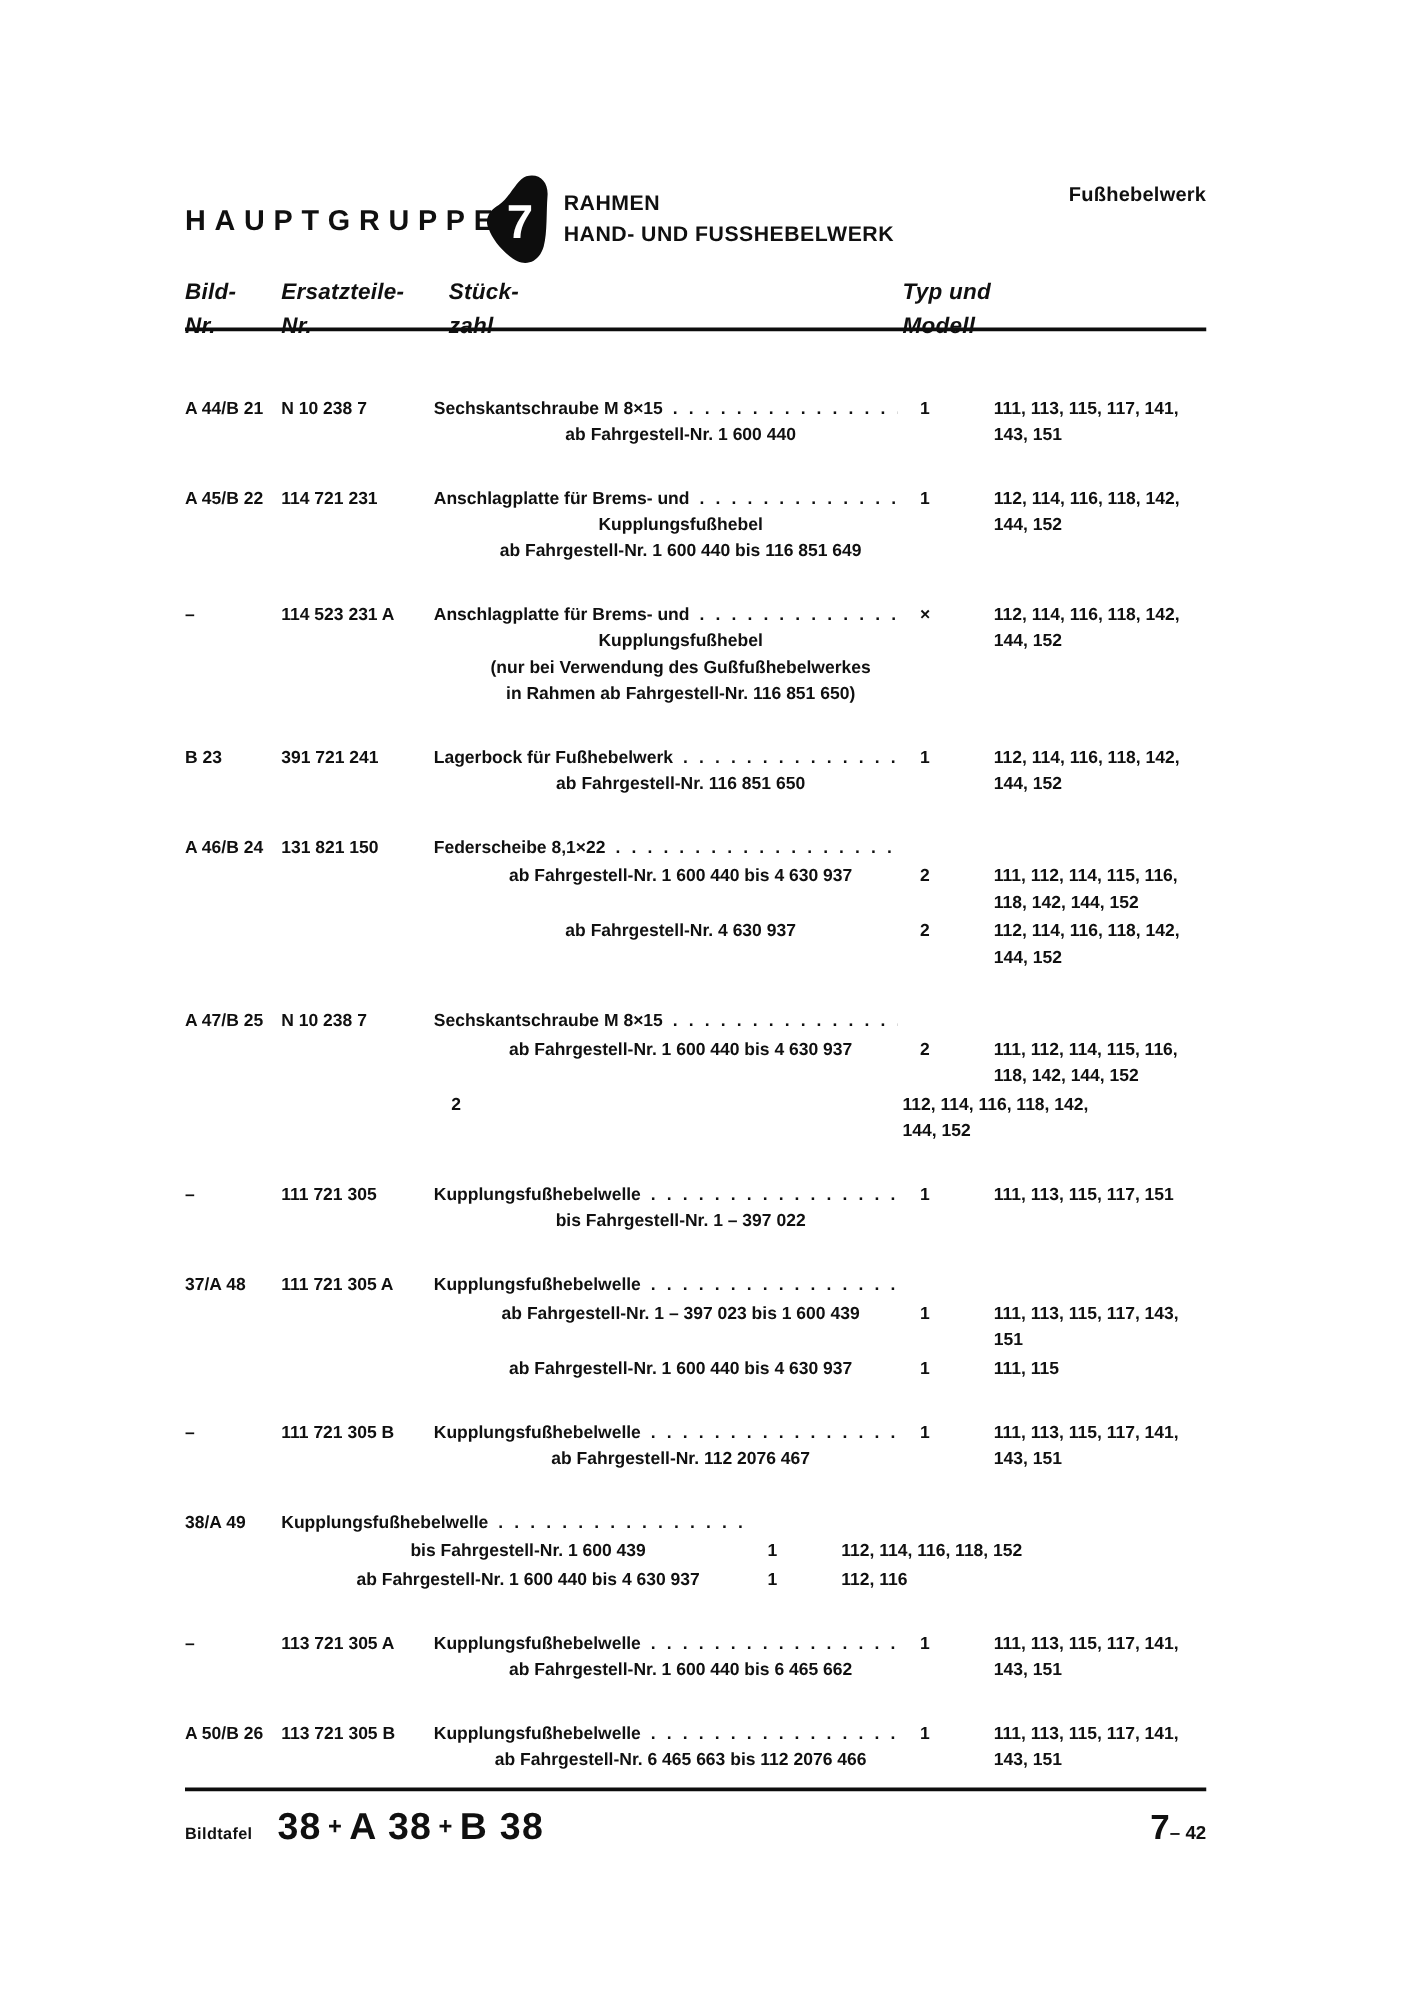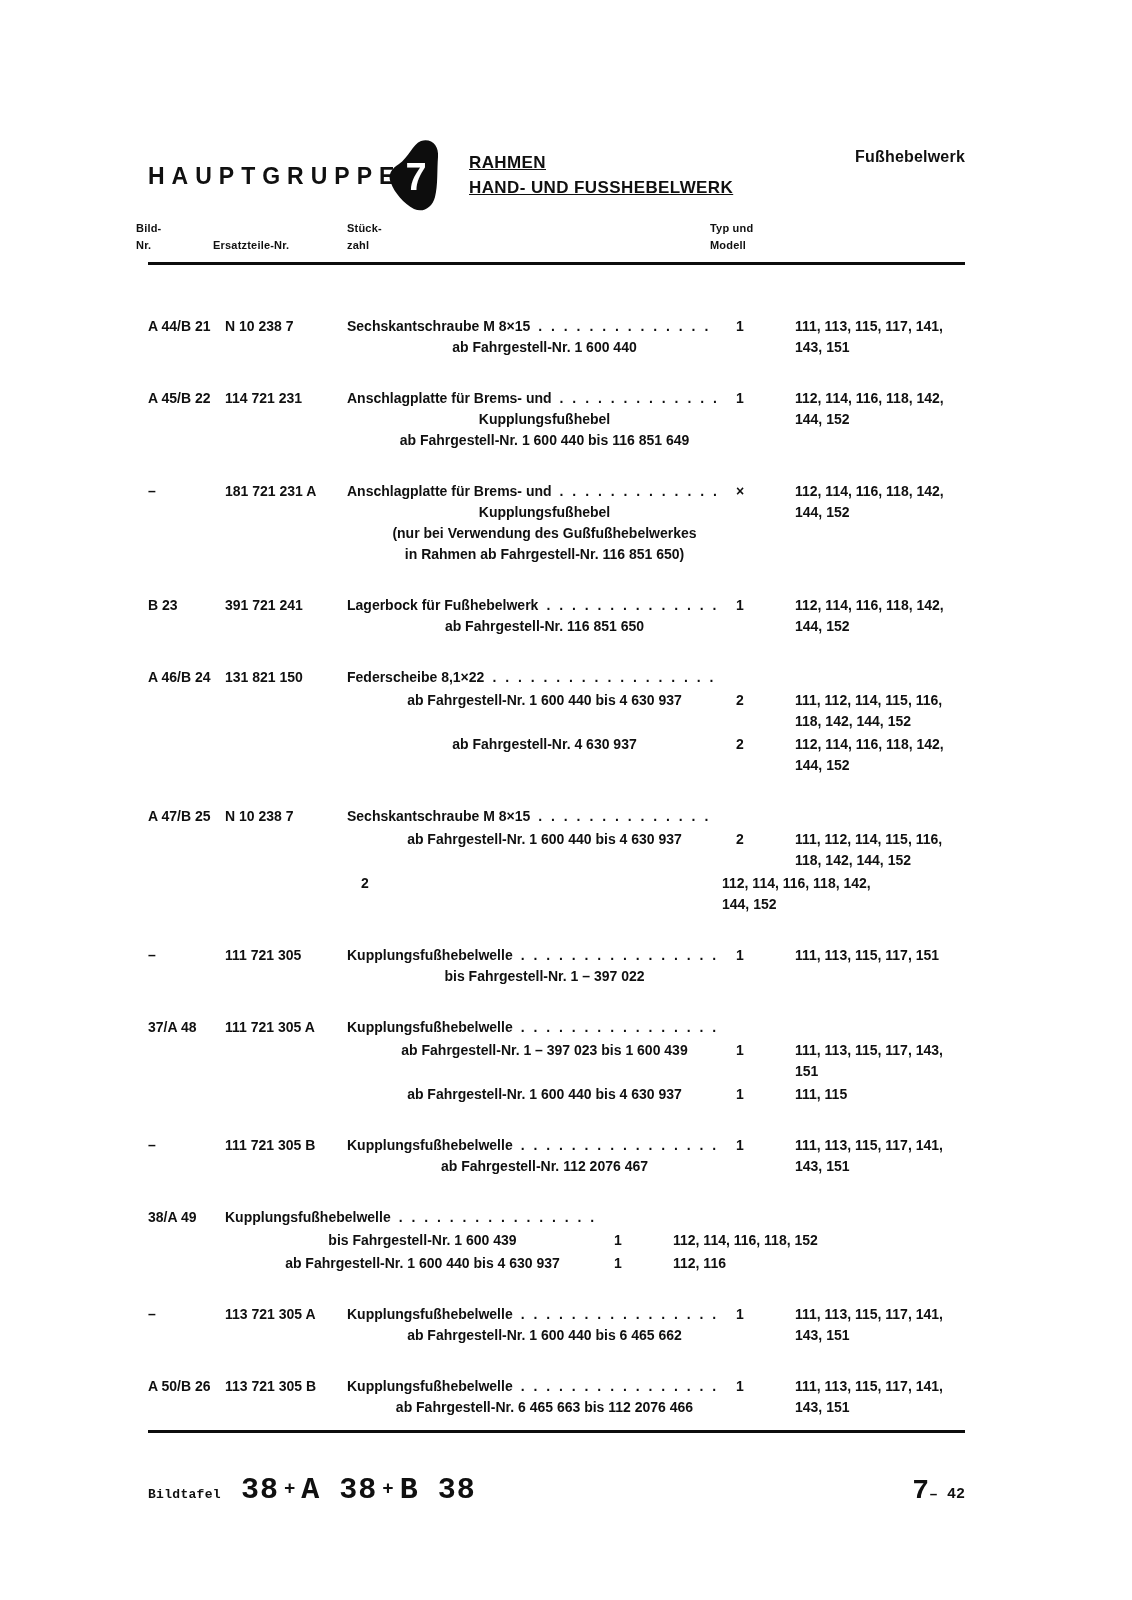--- a/index.html
+++ b/index.html
@@ -19,32 +19,32 @@
     position:absolute; left:148px; right:167px; top:138px;
     display:flex; align-items:center;
   }
   .hauptgruppe {
     font-size:23px; letter-spacing:7px; font-weight:700;
     width:245px; flex:none;
   }
   .badge { flex:none; width:56px; height:76px; margin-left:-6px; }
   .badge svg { display:block; }
   .badge text { font-family:"Liberation Sans","DejaVu Sans",sans-serif; font-weight:700; }
-  .titles { margin-left:26px; font-size:17px; line-height:1.45; letter-spacing:0.4px;text-decoration:underline; }
+  .titles { margin-left:8px; font-size:17px; line-height:1.45; letter-spacing:0.4px; }
   .section-label {
     margin-left:auto; align-self:flex-start; padding-top:10px;
     font-size:16px; letter-spacing:0.2px;
   }
 
   
   .colheads {
-    position:absolute; left:136px; top:220px; width:817px;
+    position:absolute; left:148px; top:220px; width:817px;
     display:grid; grid-template-columns:77px 122px 375px 73px 1fr;
     align-items:end;
-    font-size:11px; line-height:1.5; letter-spacing:0.2px;
+    font-size:18px; line-height:1.5; letter-spacing:0.2px;font-style:italic;
   }
   .colheads .qtyhead { padding-left:12px; }
   .head-rule {
     position:absolute; left:148px; top:262px; width:817px;
     border-top:3px solid #0d0d0d;
   }
 
   
   .tbody { position:absolute; left:148px; top:316px; width:817px; }
   .row { display:flex; margin-bottom:28px; }
@@ -63,21 +63,21 @@
     flex:1; overflow:hidden; white-space:nowrap;
     letter-spacing:2.5px; margin:0 4px 0 8px;
   }
   .detail { padding-left:20px; white-space:nowrap;text-align:center; }
   .qty { padding-left:14px; }
   .types div { white-space:nowrap; }
 
   
   .footer { position:absolute; left:148px; top:1430px; width:817px; }
   .foot-rule { border-top:3px solid #0d0d0d; }
-  .foot-line { display:flex; align-items:baseline; margin-top:40px;font-family:Liberation Mono, monospace; }
+  .foot-line { display:flex; align-items:baseline; margin-top:12px; }
   .foot-label { font-size:13px; letter-spacing:0.3px; margin-right:20px; }
   .plate { font-size:30px; letter-spacing:1px; }
   .plate .plus { font-size:19px; vertical-align:4px; margin:0 5px; }
   .pageno { margin-left:auto; }
   .pageno .big { font-size:28px; }
   .pageno .small { font-size:15px; }
 </style>
 </head>
 <body>
 
@@ -149,21 +149,21 @@
             <div class="qty">1</div>
             <div class="types">
               <div>112, 114, 116, 118, 142,</div>
               <div>144, 152</div>
             </div>
           </div>
         </div>
       </div>
       <div class="row">
         <div class="cell-bild">–</div>
-        <div class="cell-part">181 721 231 A</div>
+        <div class="cell-part">114 523 231 A</div>
         <div class="entries">
           <div class="entry">
             <div class="ben">
               <div class="main-line">
                 <span class="nm">Anschlagplatte für Brems- und</span>
                 <span class="leader">. . . . . . . . . . . . . . . . . . . . . . . . . . . . . . . . . . . . . . . . . . . . . . . . . . . . . .</span>
               </div>
               <div class="detail">Kupplungsfußhebel</div>
               <div class="detail">(nur bei Verwendung des Gußfußhebelwerkes</div>
               <div class="detail">in Rahmen ab Fahrgestell-Nr. 116 851 650)</div>

